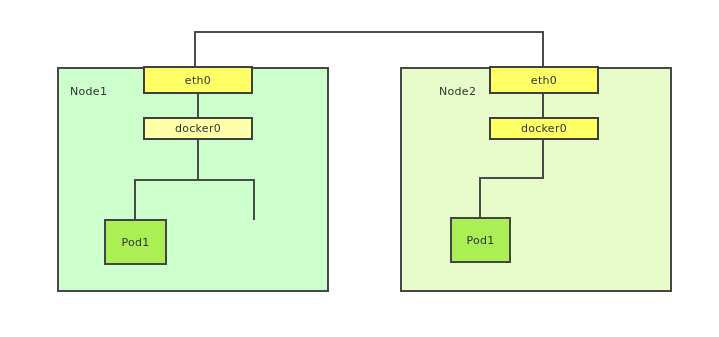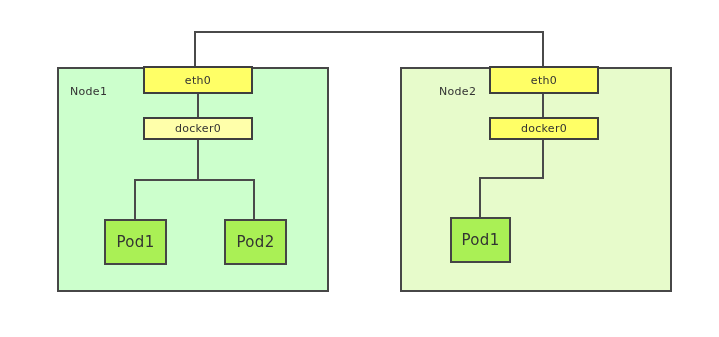--- a/index.html
+++ b/index.html
@@ -51,21 +51,21 @@
     color: #333333;
     letter-spacing: 0.3px;
   }
   .pod-box {
     position: absolute;
     box-sizing: border-box;
     border: 2px solid #454545;
     display: flex;
     align-items: center;
     justify-content: center;
-    font-size: 15px;
+    font-size: 11px;
     color: #333333;
     letter-spacing: 0.3px;
   }
 </style>
 </head>
 <body>
 
 <div id="diagram" style="background: rgb(255, 255, 255); width: 719px; height: 337px;">
 
   <div class="node-box" id="node1-rect" style="left: 57px; top: 67px; width: 272px; height: 225px; background: rgb(204, 255, 204); border-color: rgb(71, 71, 71);"></div>
@@ -80,20 +80,19 @@
       <polyline points="198,140 198,180 135,180 135,219" fill="none" stroke="#4a4a4a" stroke-width="2" stroke-linecap="square"></polyline>
       <polyline points="198,180 254,180 254,219" fill="none" stroke="#4a4a4a" stroke-width="2" stroke-linecap="square"></polyline>
       <polyline points="543,94 543,117" fill="none" stroke="#4a4a4a" stroke-width="2" stroke-linecap="square"></polyline>
       <polyline points="543,140 543,178 480,178 480,217" fill="none" stroke="#4a4a4a" stroke-width="2" stroke-linecap="square"></polyline>
     </svg>
 
   <div class="iface-box" id="node1-eth0" style="left: 143px; top: 66px; width: 110px; height: 28px; background: rgb(255, 255, 102); border-color: rgb(63, 63, 63);">eth0</div>
   <div class="iface-box" id="node1-docker0" style="left: 143px; top: 117px; width: 110px; height: 23px; background: rgb(255, 255, 170); border-color: rgb(63, 63, 63);">docker0</div>
 
   <div class="pod-box" id="node1-pod1" style="left: 104px; top: 219px; width: 63px; height: 46px; background: rgb(170, 240, 85); border-color: rgb(69, 69, 69);">Pod1</div>
-  <div class="pod-box" id="node1-pod2" style="left: 224px; top: 219px; width: 63px; height: 46px; background: rgb(170, 240, 85); border-color: rgb(69, 69, 69);">Pod2</div>
 
   <div class="iface-box" id="node2-eth0" style="left: 489px; top: 66px; width: 110px; height: 28px; background: rgb(255, 255, 102); border-color: rgb(63, 63, 63);">eth0</div>
   <div class="iface-box" id="node2-docker0" style="left: 489px; top: 117px; width: 110px; height: 23px; background: rgb(255, 255, 102); border-color: rgb(63, 63, 63);">docker0</div>
 
   <div class="pod-box" id="node2-pod1" style="left: 450px; top: 217px; width: 61px; height: 46px; background: rgb(170, 240, 85); border-color: rgb(69, 69, 69);">Pod1</div>
 
 </div>
 
 </body></html>

